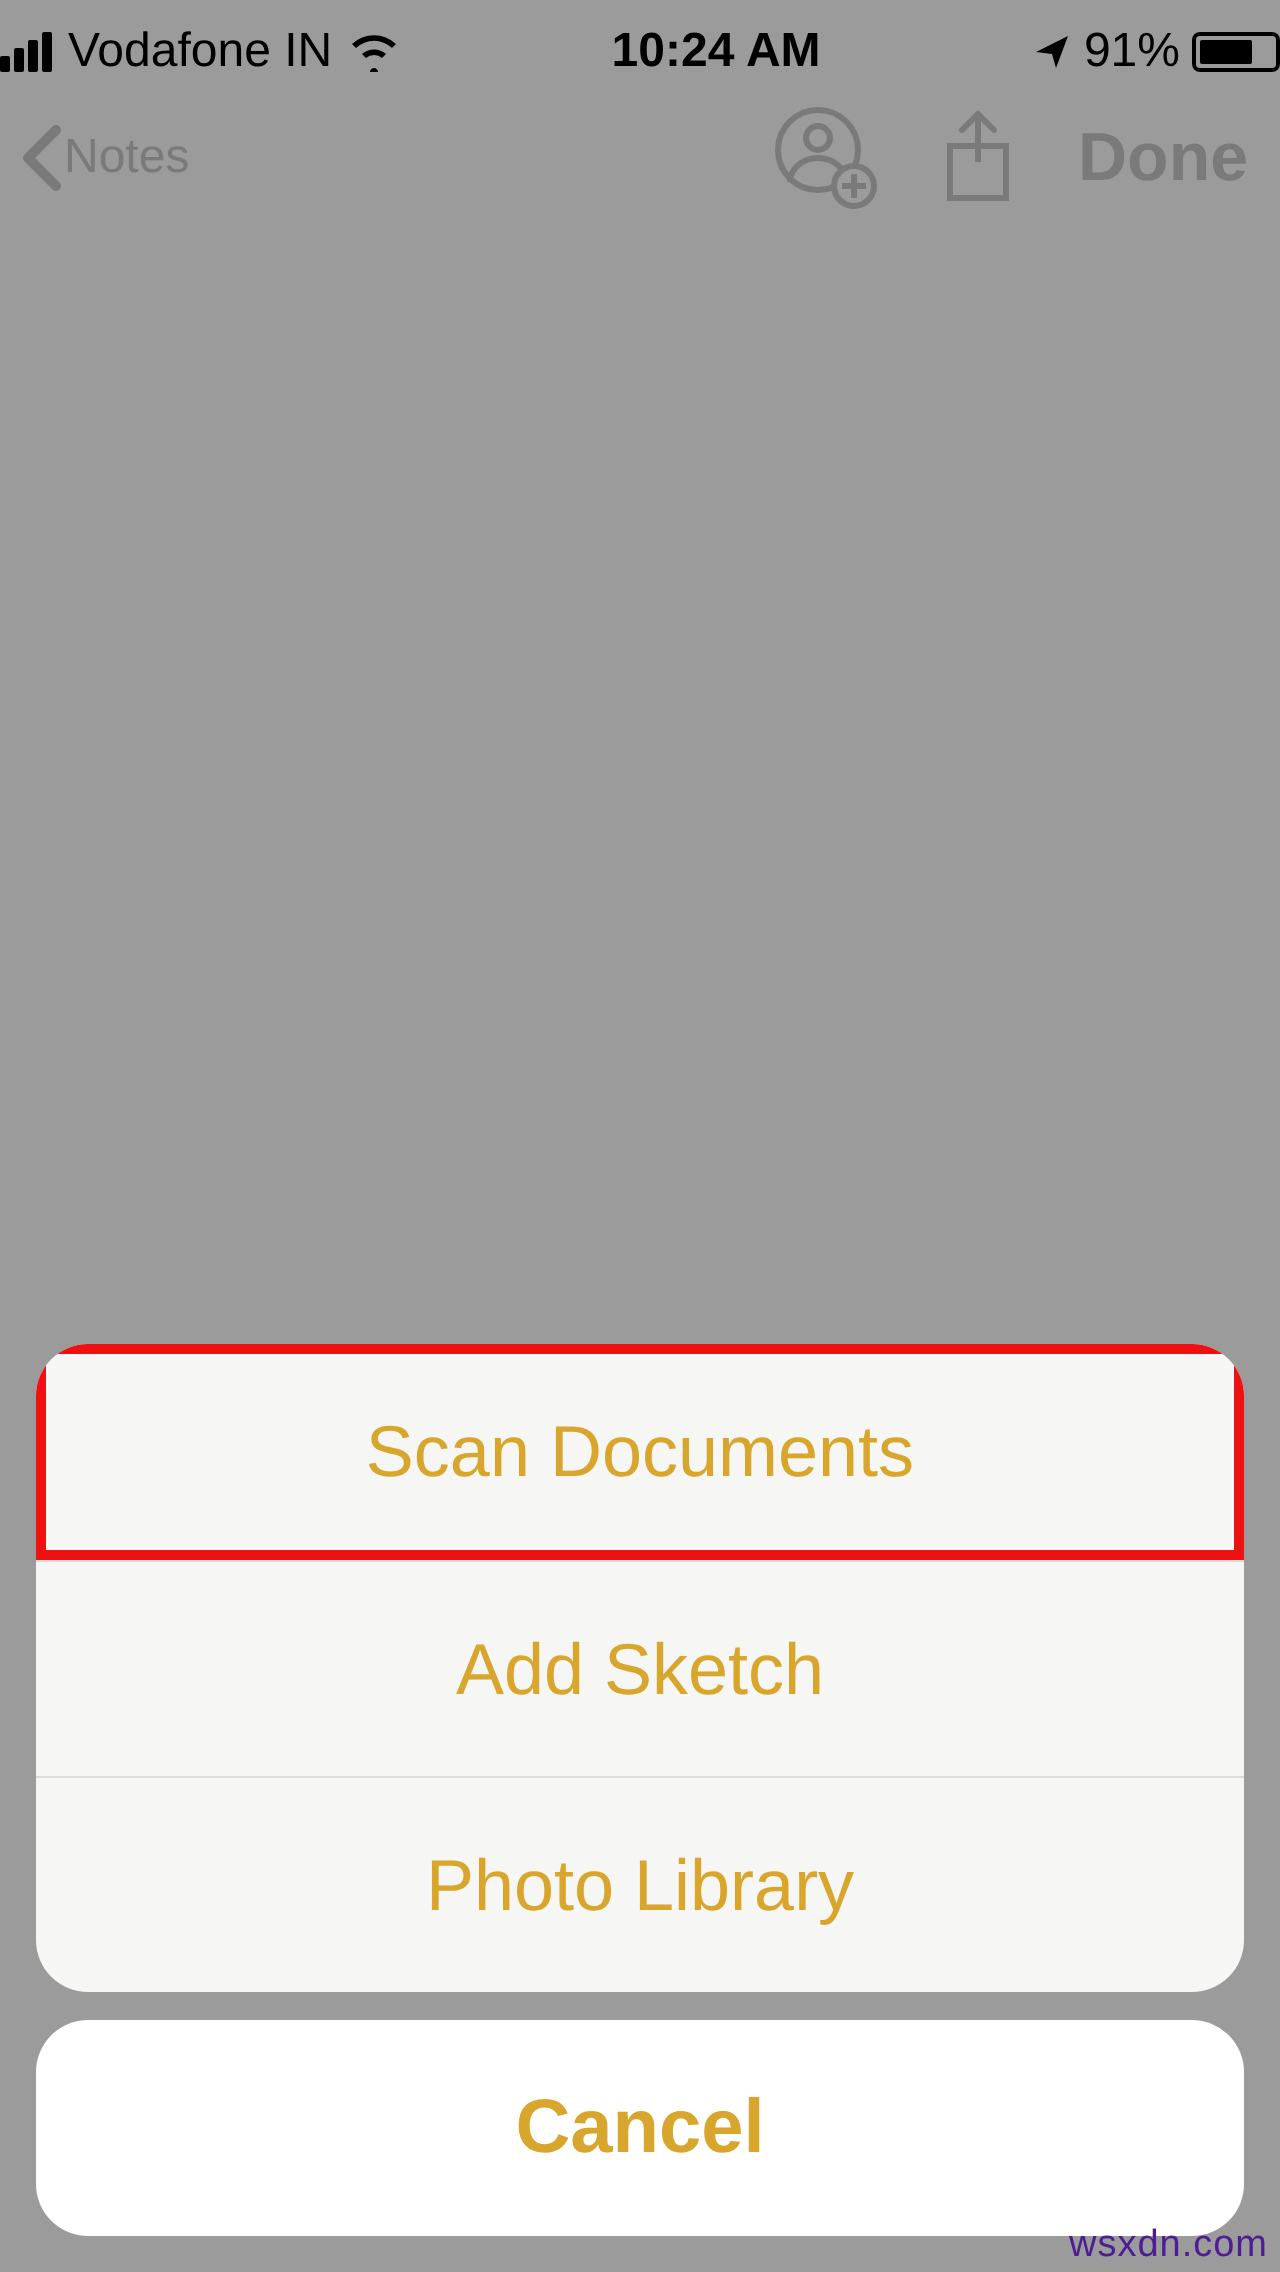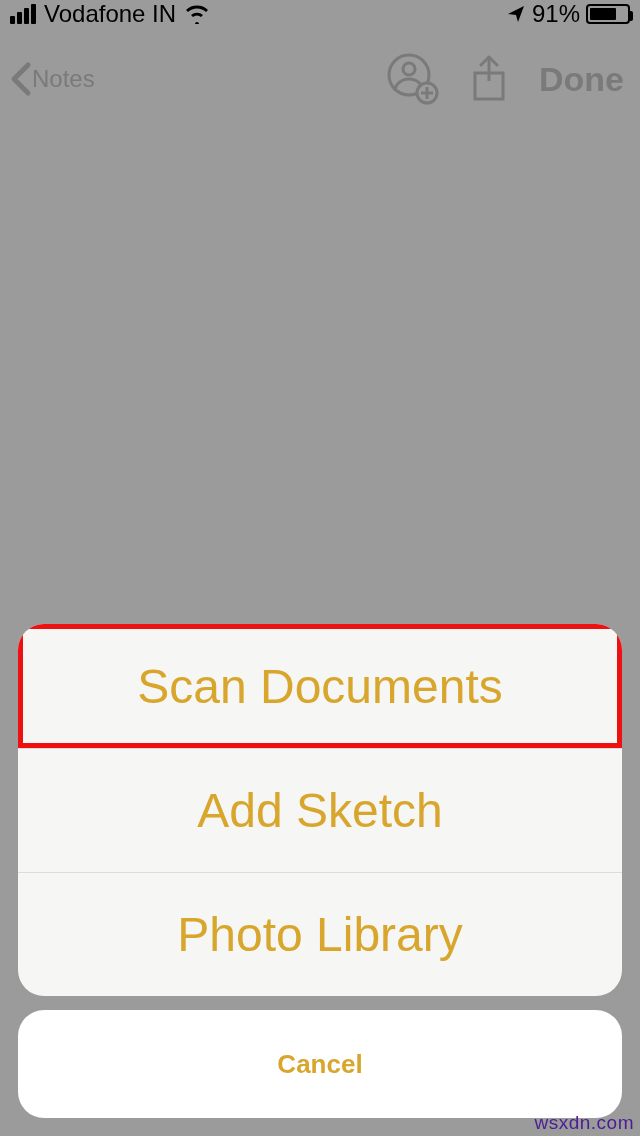--- a/index.html
+++ b/index.html
@@ -9,23 +9,23 @@
       background: #9b9b9b;
       position: relative;
     }
 
     
     .status-bar {
       position: absolute;
       top: 0; left: 0; right: 0;
       height: 40px;
       display: flex;
-      align-items: flex-start;
+      align-items: flex-end;
       justify-content: space-between;
-      padding: 0 10px;
+      padding: 0 0;
       color: #000;
       font-size: 24px;
       font-weight: 500;
     }
     .status-left { display: flex; align-items: center; gap: 8px; }
     .status-right { display: flex; align-items: center; gap: 6px; }
     .signal-bars { display: flex; align-items: flex-end; gap: 2px; }
     .signal-bars span { width: 5px; background: #000; border-radius: 1px; }
     .signal-bars span:nth-child(1){height:8px}
     .signal-bars span:nth-child(2){height:12px}
@@ -70,42 +70,42 @@
       left: 18px; right: 18px; bottom: 18px;
       display: flex; flex-direction: column;
       gap: 14px;
     }
     .sheet-group {
       background: #f6f6f5;
       border-radius: 26px;
       overflow: hidden;
     }
     .sheet-item {
-      height: 124px;
+      height: 108px;
       display: flex;
       align-items: center;
       justify-content: center;
-      font-size: 48px;
+      font-size: 36px;
       font-weight: 400;
       color: #d8a62c;
       border-top: 1px solid #dcdcdc;
     }
     .sheet-item:first-child { border-top: none; }
     .sheet-item.highlighted {
       box-shadow: inset 0 0 0 5px #e11;
       position: relative;
     }
     .cancel-btn {
       background: #ffffff;
       border-radius: 26px;
       height: 108px;
       display: flex;
       align-items: center;
       justify-content: center;
-      font-size: 26px;
+      font-size: 38px;
       font-weight: 600;
       color: #d8a62c;
     }
 
     
     .watermark {
       position: absolute;
       right: 6px;
       bottom: 2px;
       font-size: 19px;
@@ -124,20 +124,21 @@
         <span></span>
         <span></span>
     </span>
     <span>Vodafone IN</span>
     <span class="wifi-icon">
       <svg width="26" height="20" viewBox="0 0 26 20">
           <path d="M13 18 a2 2 0 1 0 0.001 0 M7 11 a9 9 0 0 1 12 0 l-2 2 a6 6 0 0 0 -8 0 z M2 6 a16 16 0 0 1 22 0 l-2 2 a13 13 0 0 0 -18 0 z" fill="#000"></path>
         </svg>
     </span>
   </div>
+  <div style="font-weight:600">10:24 AM</div>
   <div class="status-right">
     <span class="location-icon">
       <svg width="20" height="20" viewBox="0 0 20 20">
           <path d="M2 10 L18 2 L12 18 L10 11 Z" fill="#000"></path>
         </svg>
     </span>
     <span>91%</span>
     <span class="battery">
       <span class="battery-fill" style="width:71%"></span>
     </span>

